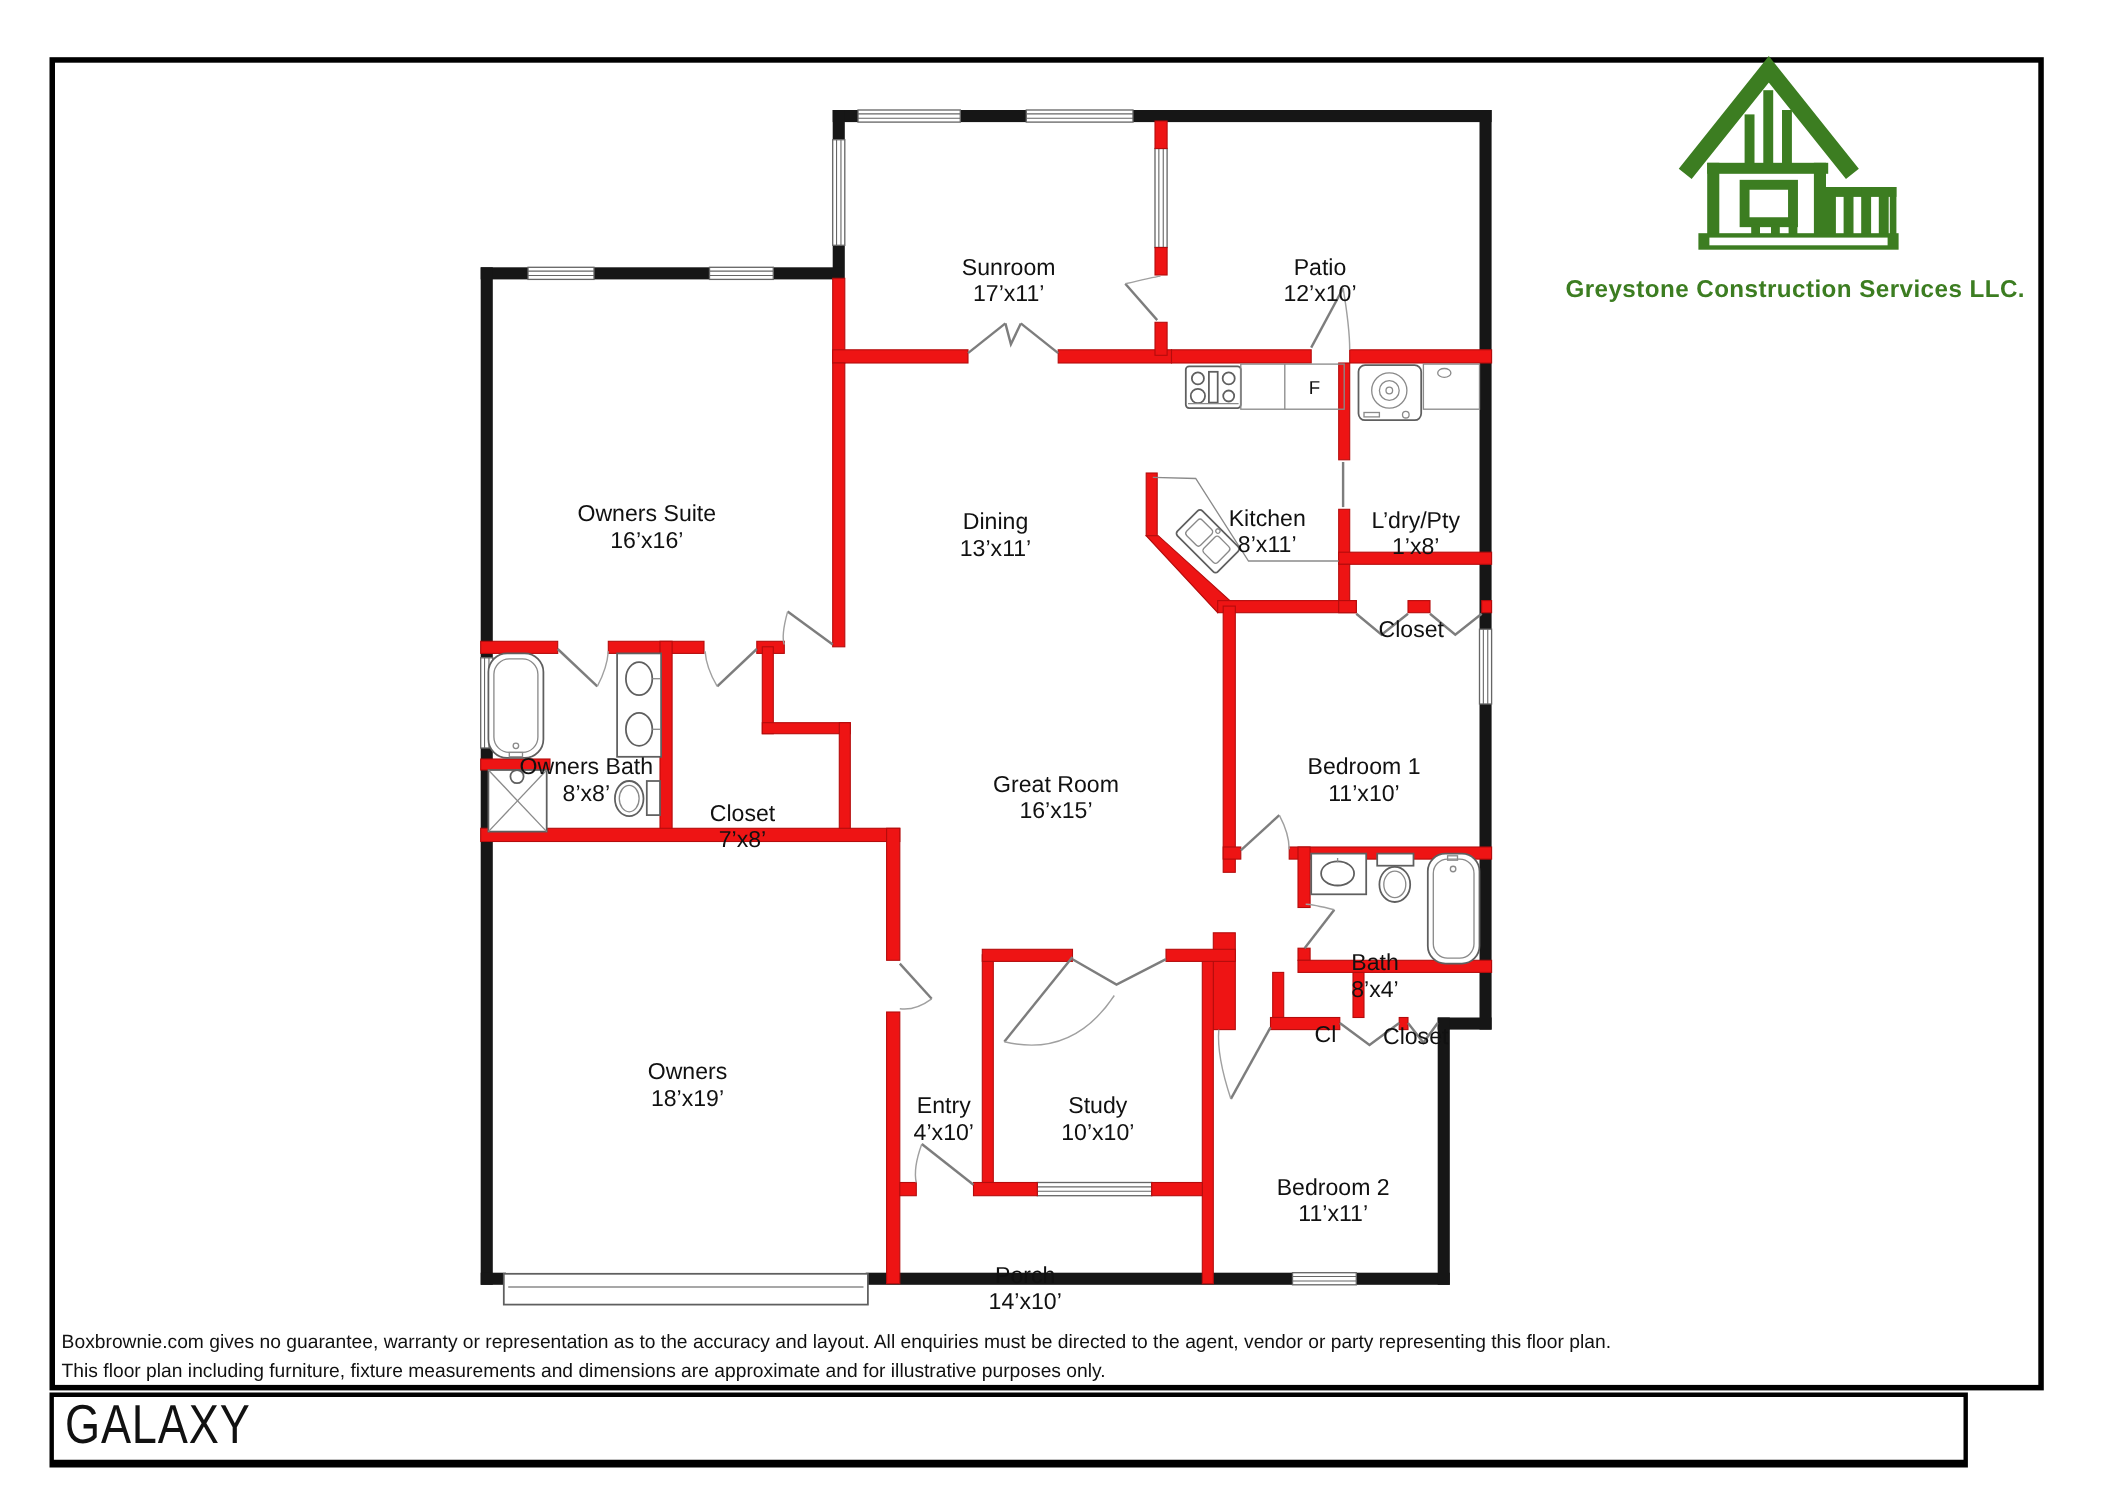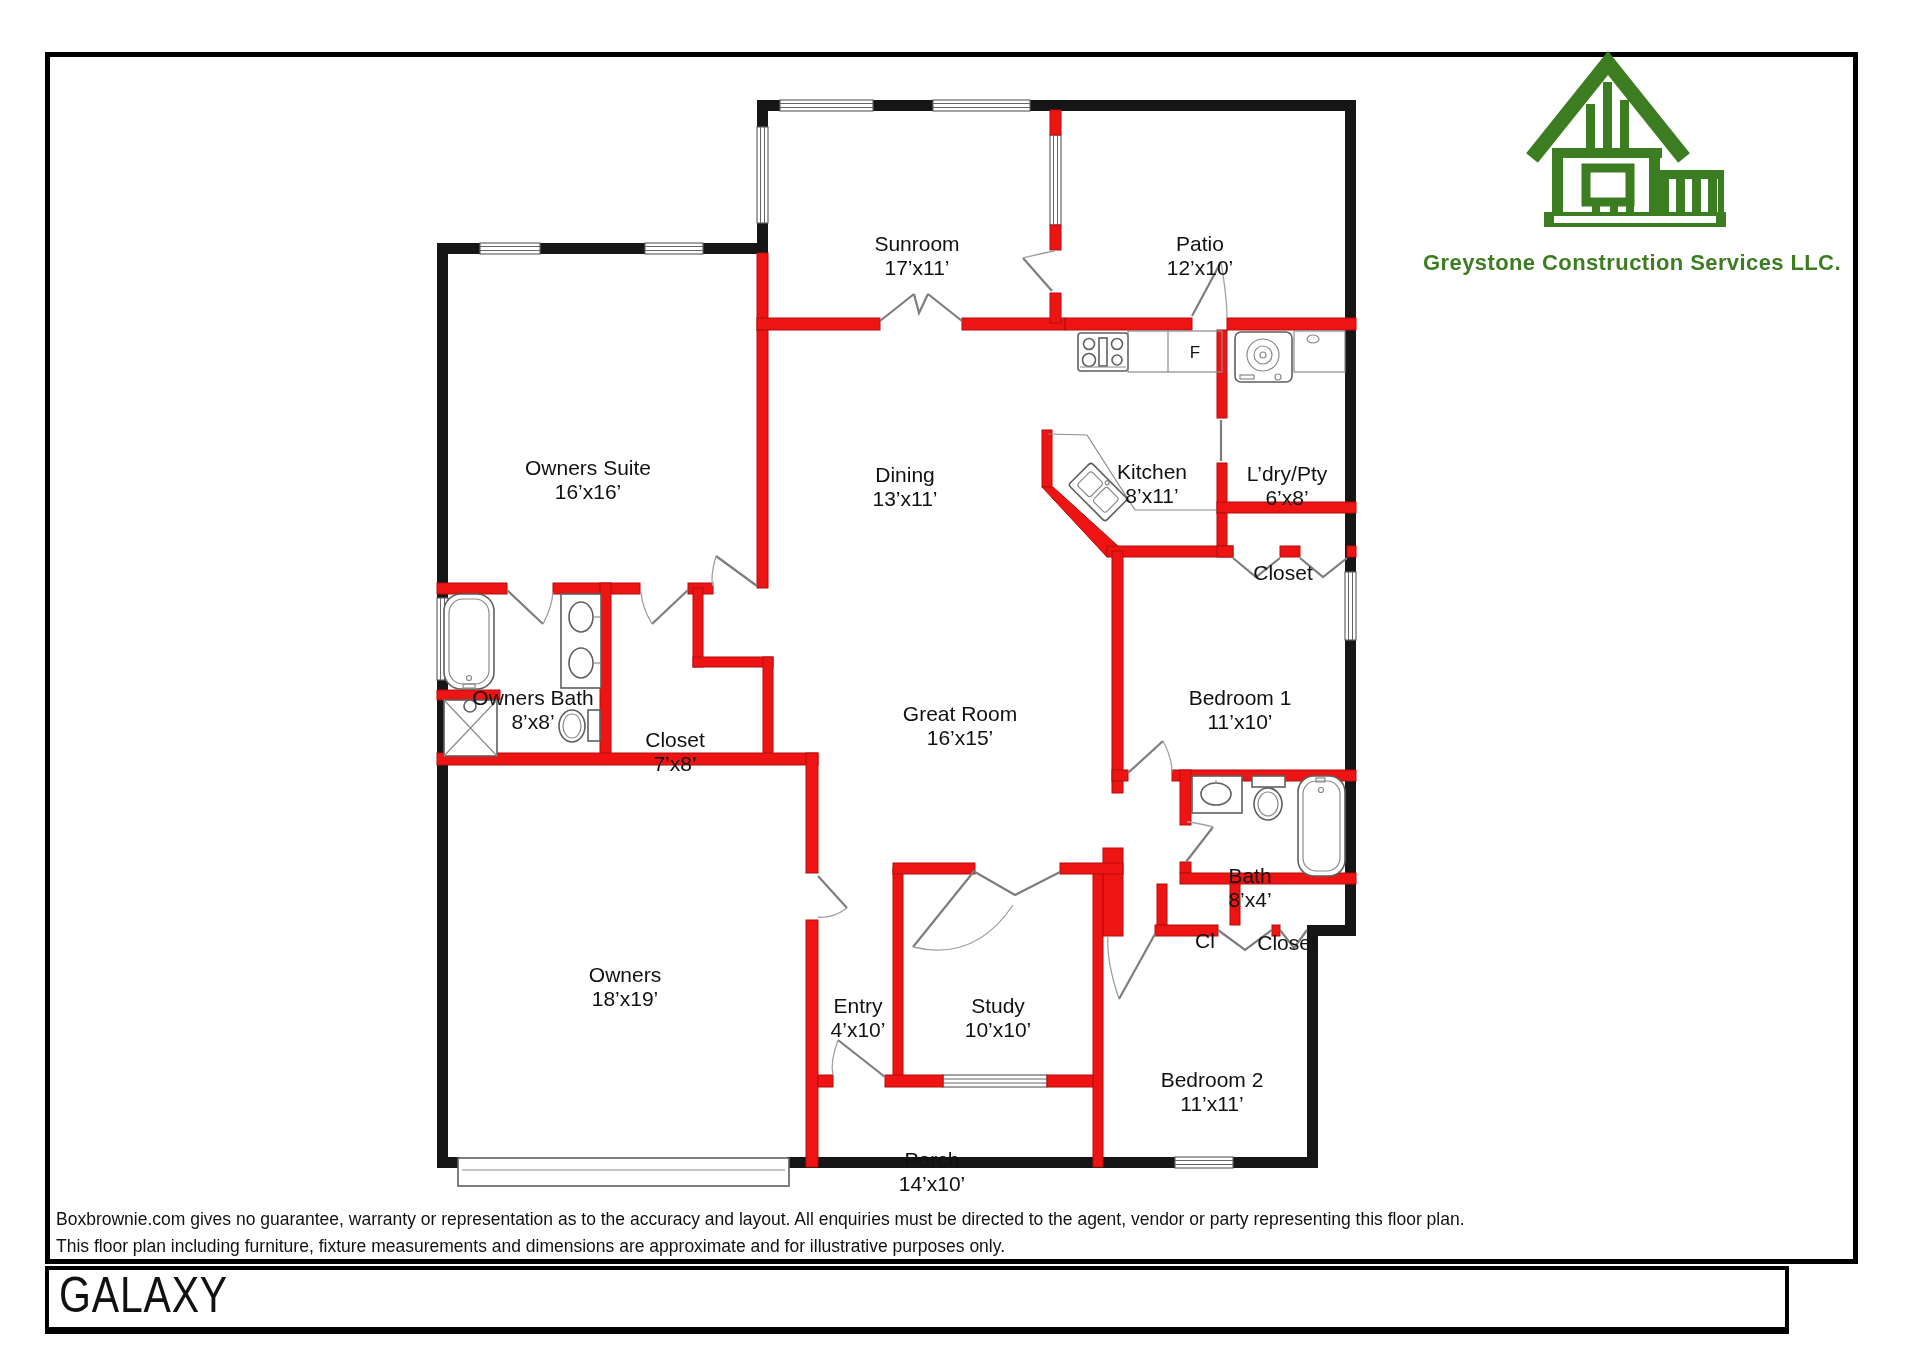--- a/index.html
+++ b/index.html
@@ -361,21 +361,21 @@
       <div class="room-label" style="left: 905px; top: 447px;">
         <div>Dining</div>
         <div>13’x11’</div>
       </div>
       <div class="room-label" style="left: 1152px; top: 444px;">
         <div>Kitchen</div>
         <div>8’x11’</div>
       </div>
       <div class="room-label" style="left: 1287px; top: 446px;">
         <div>L’dry/Pty</div>
-        <div>6’x8’</div>
+        <div>1’x8’</div>
       </div>
       <div class="room-label" style="left: 1283px; top: 533px;">
         <div>Closet</div>
       </div>
       <div class="room-label" style="left: 533px; top: 670px;">
         <div>Owners Bath</div>
         <div>8’x8’</div>
       </div>
       <div class="room-label" style="left: 675px; top: 712px;">
         <div>Closet</div>

